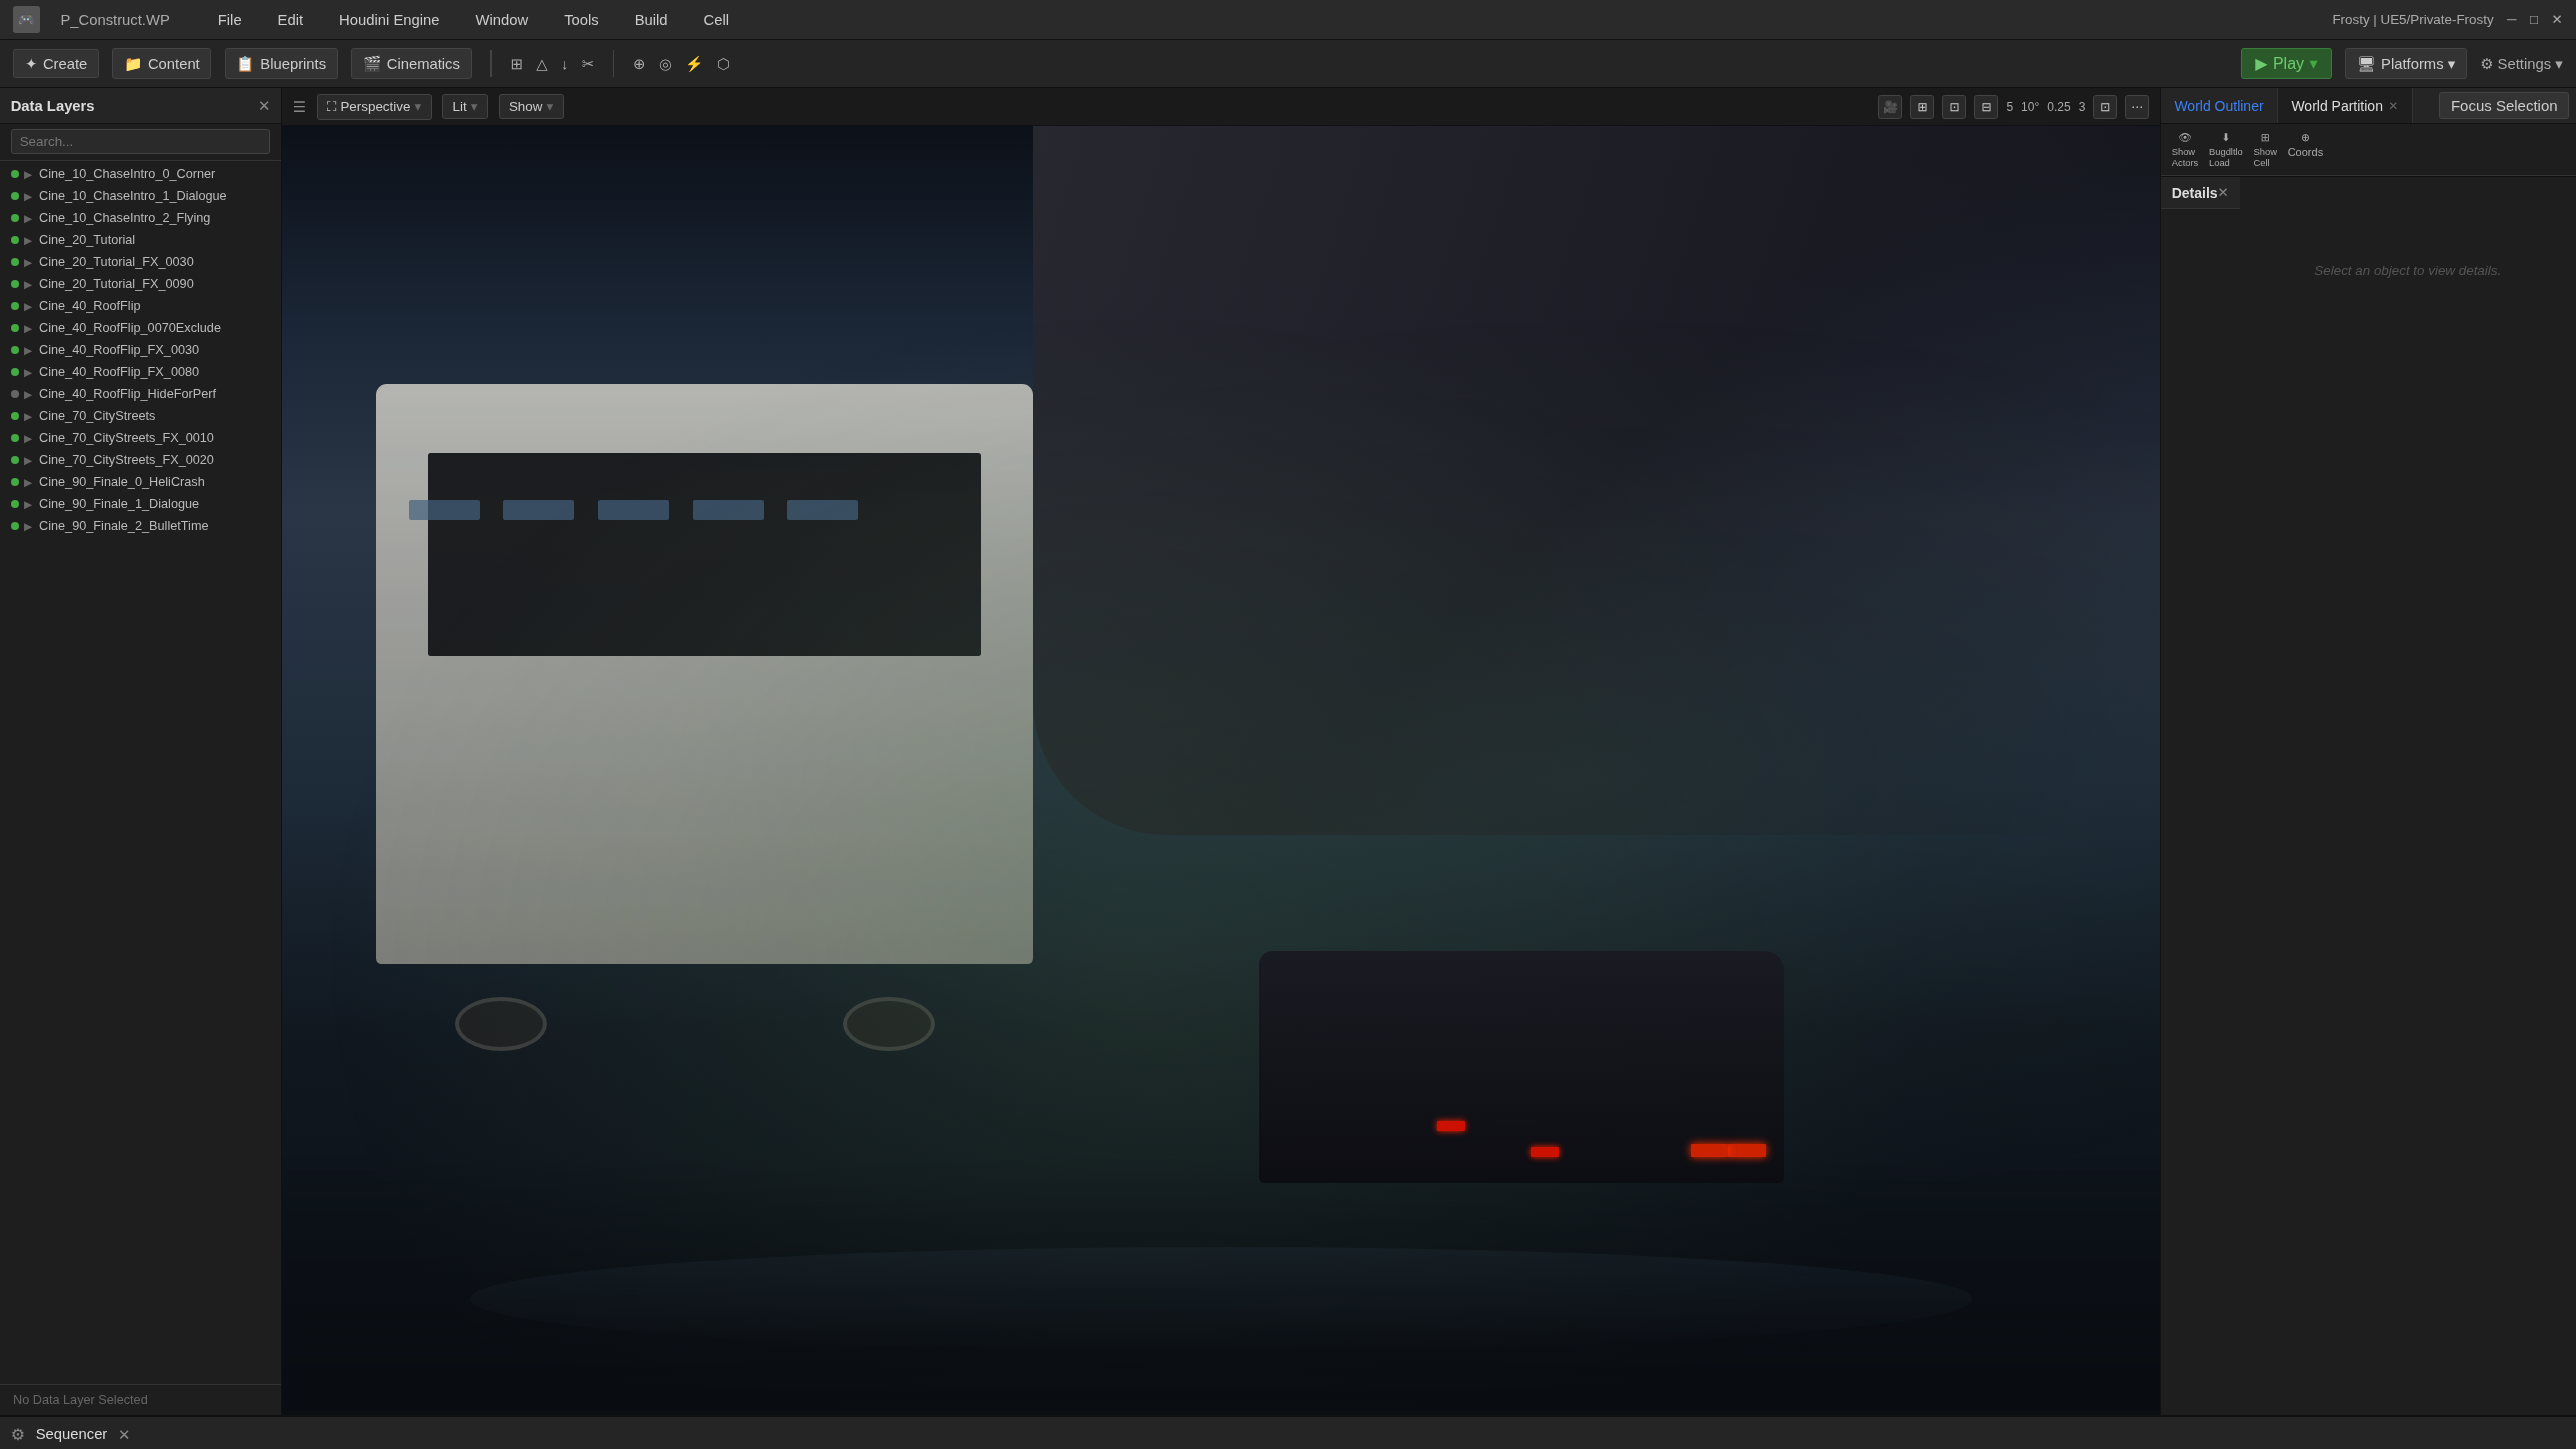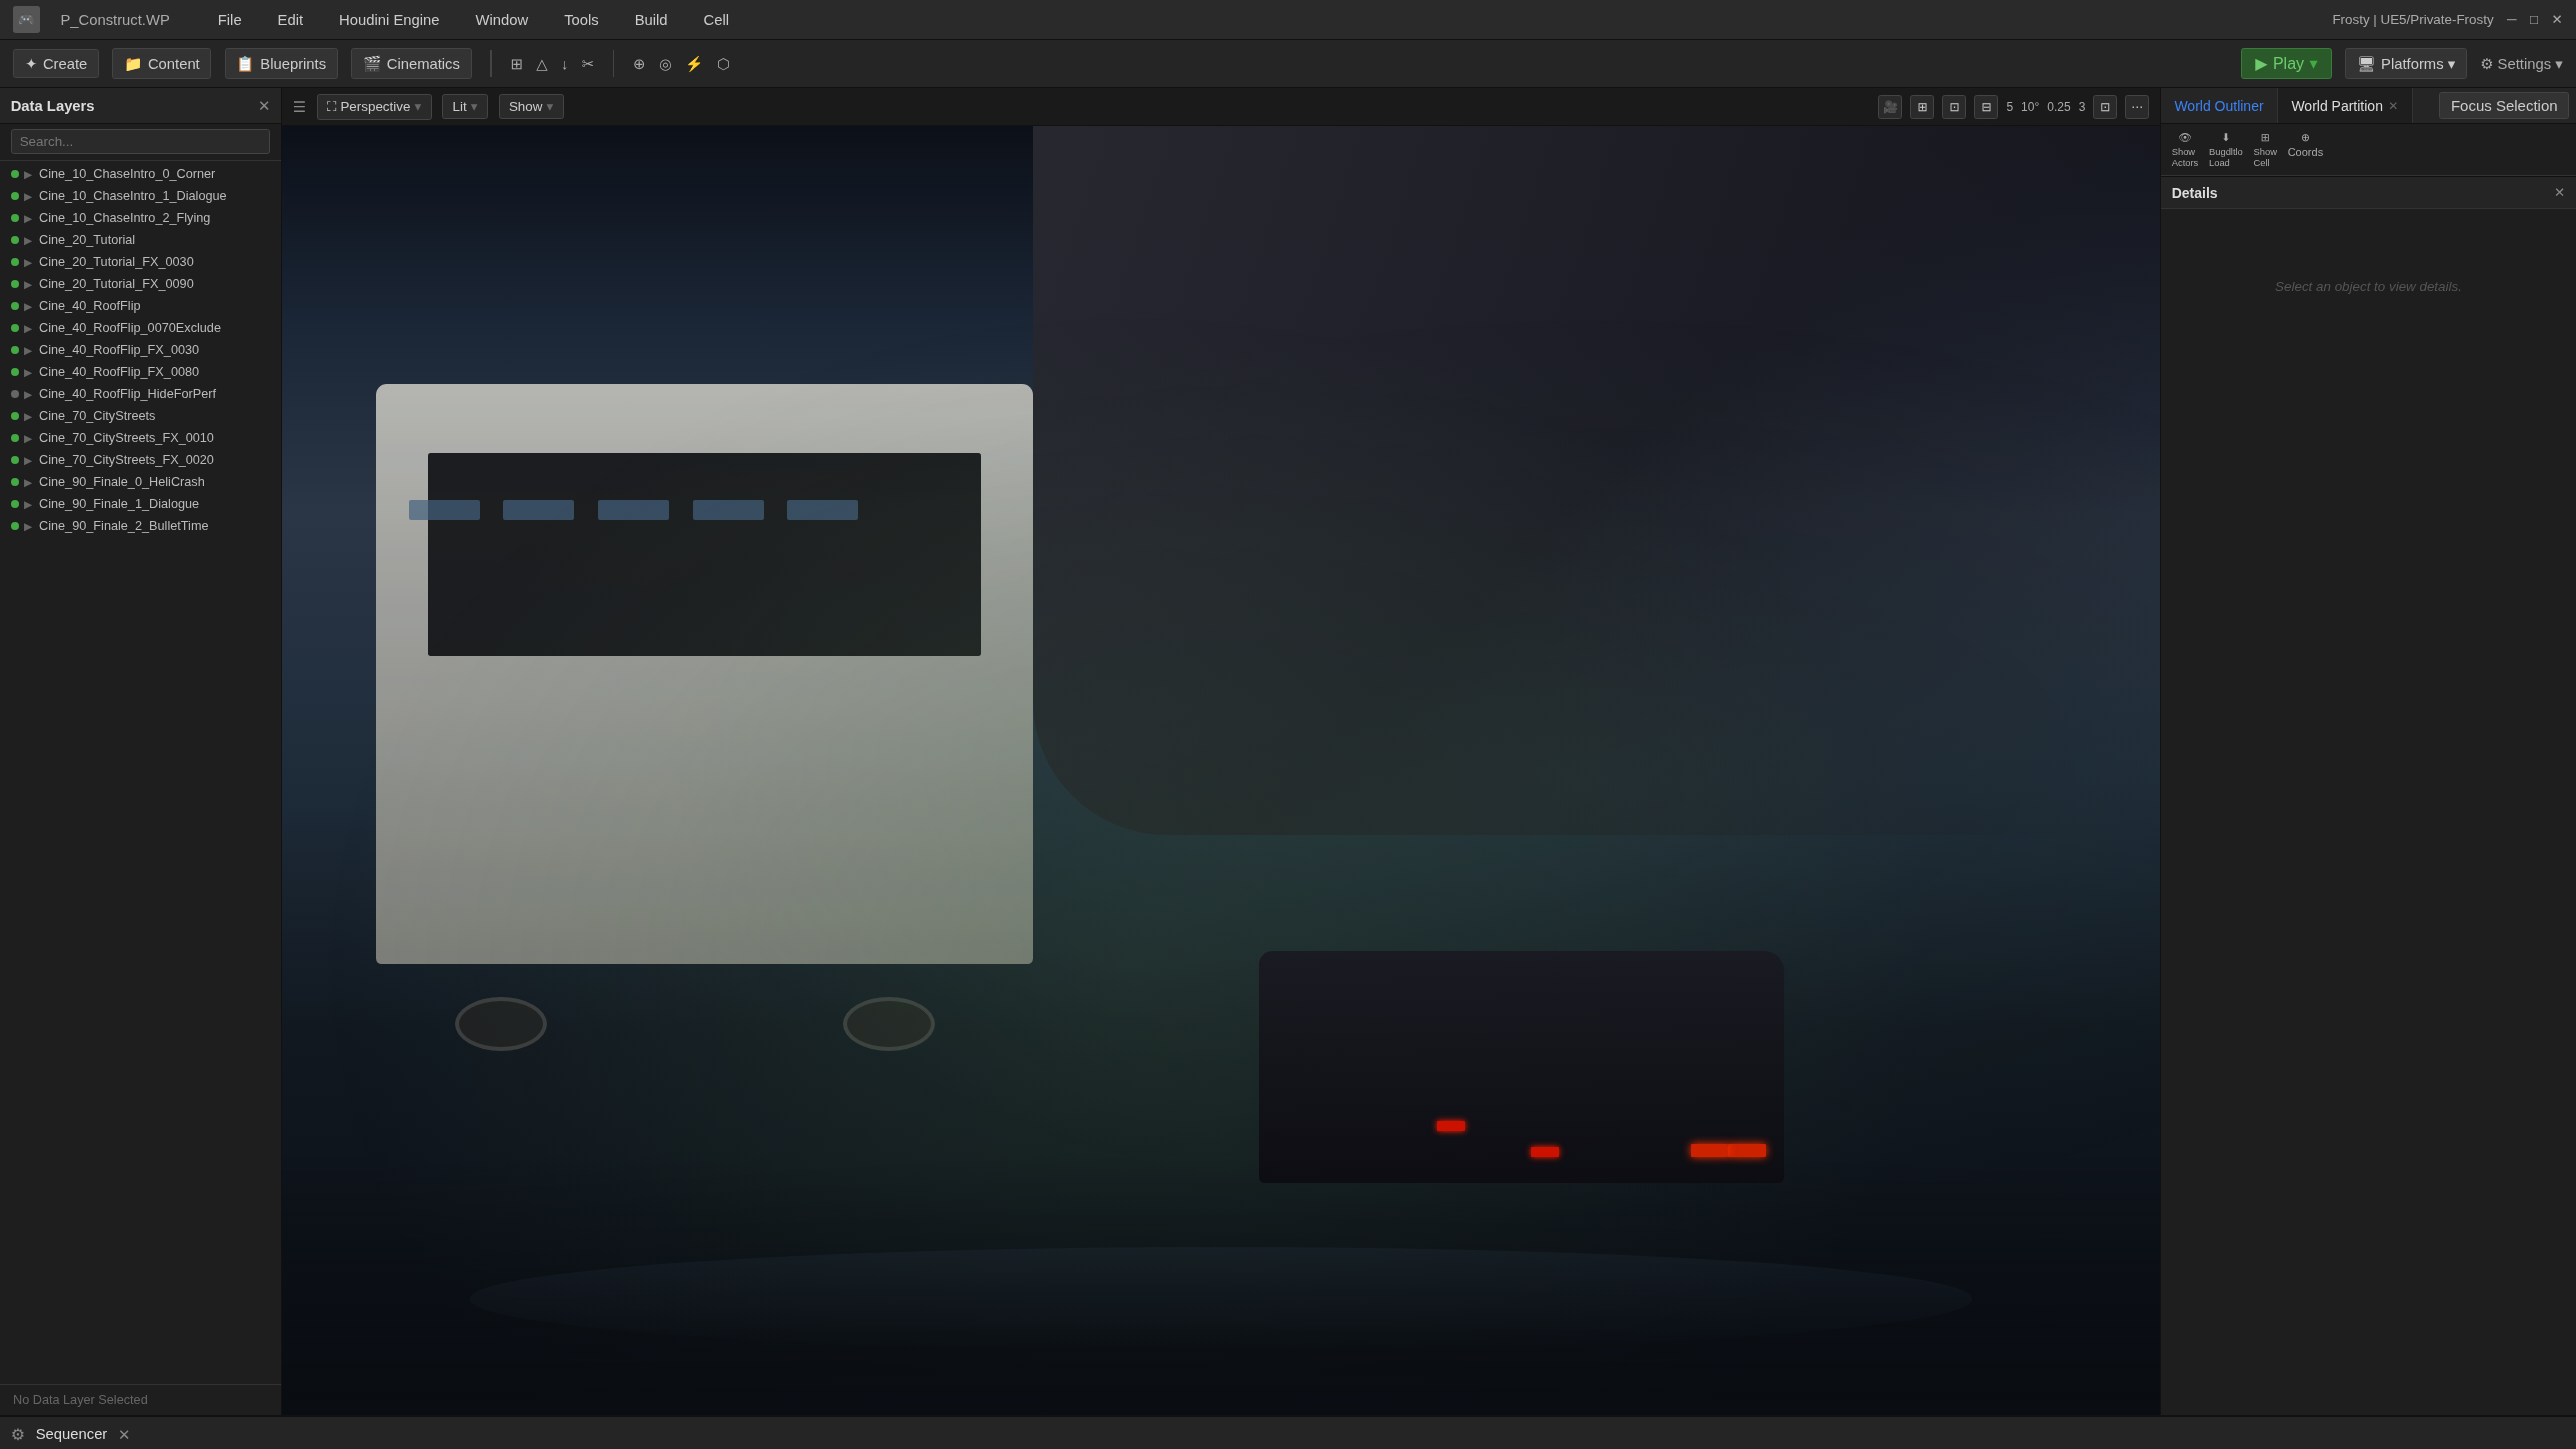--- a/index.html
+++ b/index.html
@@ -387,21 +387,20 @@
       background: rgba(0,0,0,0.5);
       padding: 2.7px 5.4px;
       border-radius: 2px;
     }
 
     
     .details-panel {
       height: 188px;
       border-top: 1.3px solid #111;
       display: flex;
-      flex-direction: column;
     }
     .details-header {
       display: flex;
       align-items: center;
       justify-content: space-between;
       padding: 5.4px 10.7px;
       background: #252525;
       border-bottom: 0.7px solid #333;
       height: 32px;
     }

